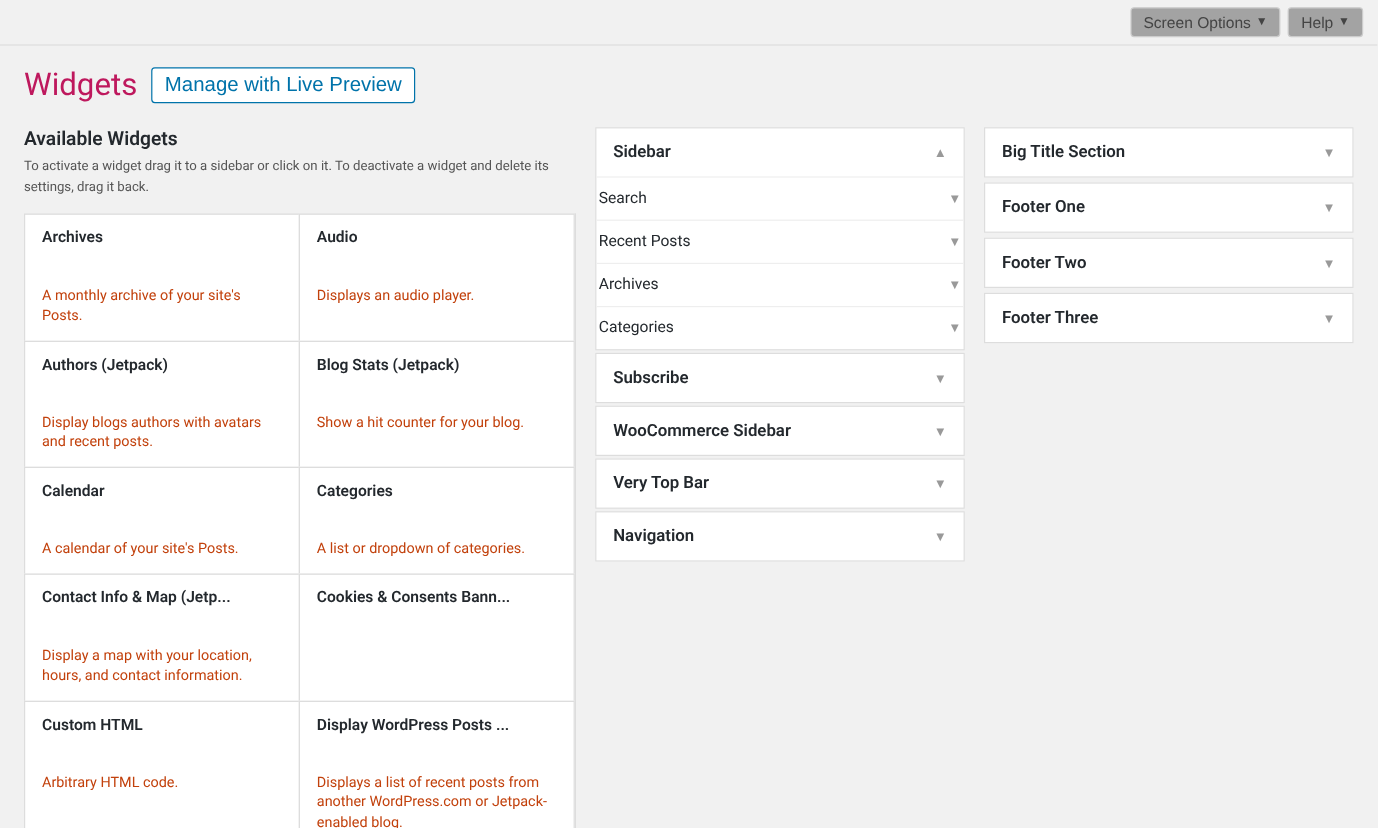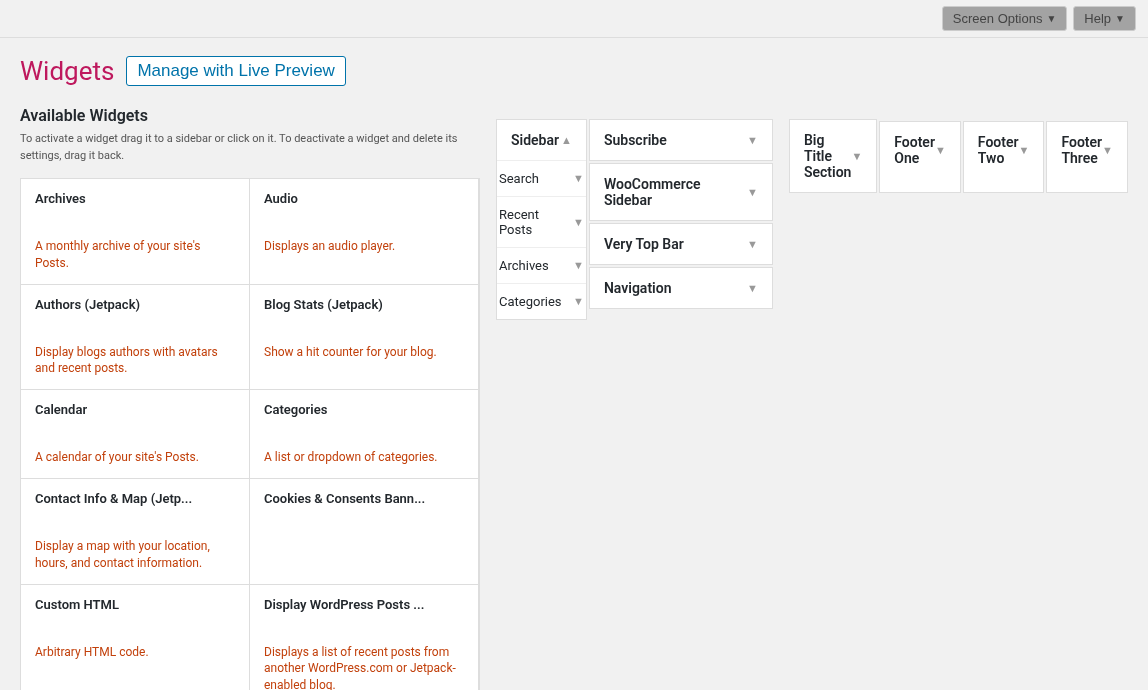--- a/index.html
+++ b/index.html
@@ -97,23 +97,22 @@
     }
     .widget-item-desc {
       font-size: 12px;
       color: #c2410c;
       line-height: 1.4;
       margin-top: 32px;
     }
     .sidebar-panel {
       flex: 1;
       display: flex;
-      flex-direction: row;
+      flex-direction: column;
       gap: 2px;
-      margin-top: 13px;
     }
     .sidebar-section {
       background: #fff;
       border: 1px solid #ddd;
     }
     .sidebar-section-header {
       display: flex;
       justify-content: space-between;
       align-items: center;
       padding: 12px 14px;

